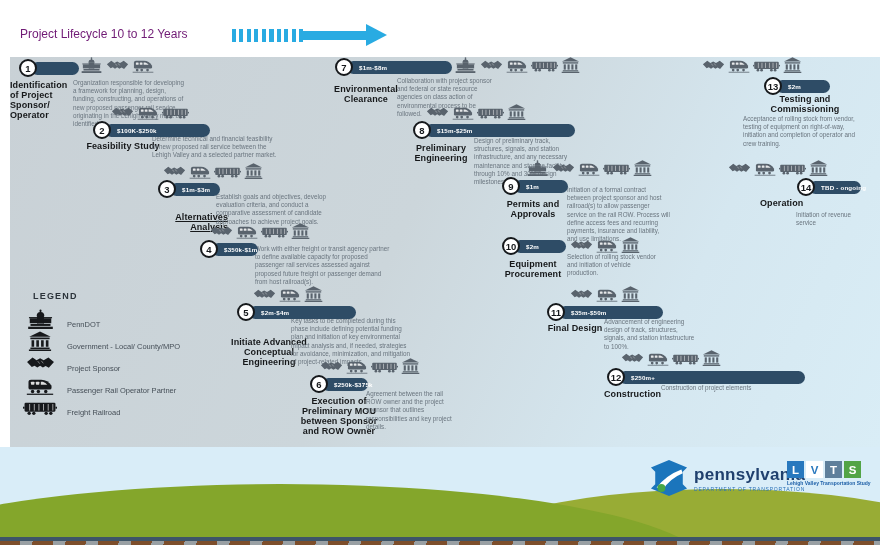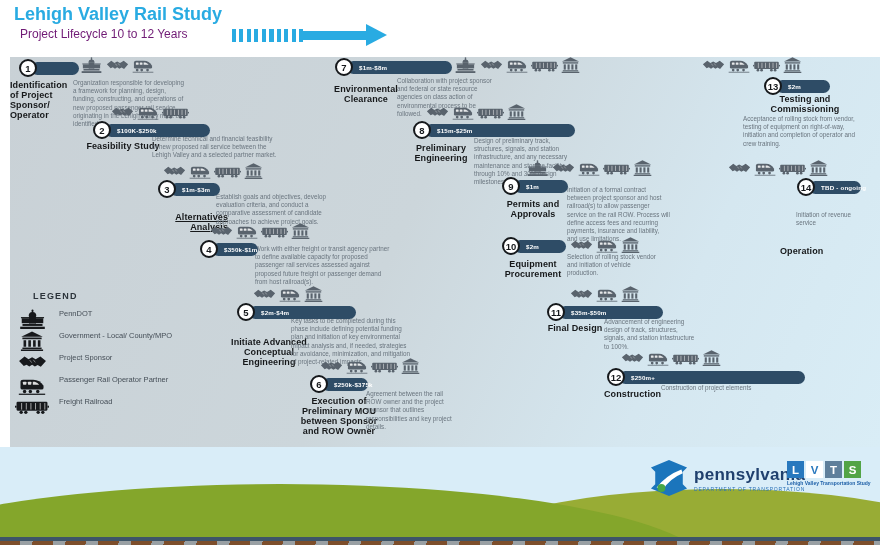--- a/index.html
+++ b/index.html
@@ -27,21 +27,21 @@
        color:#15181b;font-size:9.5px;font-weight:bold;display:flex;align-items:center;justify-content:center;z-index:2}
   .pill{position:absolute;height:13px;border-radius:7px;background:var(--pill);color:#fff;font-size:6.2px;
         font-weight:bold;line-height:13px;padding-left:12px;letter-spacing:.2px;z-index:1;white-space:nowrap}
   .icons{position:absolute;display:flex;align-items:flex-end;gap:3px}
   .icons svg{display:block;fill:#59636d}
   .stitle{position:absolute;font-size:9px;font-weight:bold;color:#16181a;line-height:1.13;letter-spacing:.1px}
   .sdesc{position:absolute;font-size:6.3px;color:#6a757f;line-height:1.3}
 
   
   .legend-title{position:absolute;left:23px;top:234px;font-size:9px;font-weight:bold;letter-spacing:1.2px;color:#2c343b}
-  .lrow{position:absolute;left:4px;display:flex;align-items:flex-start;gap:9px;height:20px}
+  .lrow{position:absolute;left:12px;display:flex;align-items:flex-end;gap:9px;height:20px}
   .lrow .licon{width:36px;display:flex;justify-content:center}
   .lrow svg{display:block;fill:#17191c}
   .lrow .llabel{font-size:7.5px;color:#454e57}
 
   
   .scene{position:absolute;left:0;top:447px;width:880px;height:98px;background:var(--sky);overflow:hidden}
   .hill{position:absolute;border-radius:50%}
   .hill-shade{left:430px;top:42px;width:580px;height:160px;background:var(--hill2)}
   .hill-main{left:-150px;top:37px;width:860px;height:170px;background:var(--hill)}
   .track{position:absolute;left:0;bottom:0;width:880px;height:8px;
@@ -121,21 +121,20 @@
     <symbol id="i-keystone" viewBox="0 0 40 40">
       <path d="M20 1 L39 9 L34.5 13.5 L34.5 26.5 L39 31 L20 39 L1 31 L5.5 26.5 L5.5 13.5 L1 9 Z" fill="#1b75bc"></path>
       <path d="M7 30 Q17 17 33 11 L34.5 15 Q21 20.5 13.5 32.5 Z" fill="#fff"></path>
       <circle cx="12" cy="30.5" r="4.2" fill="#47a647"></circle>
     </symbol>
   </defs>
 </svg>
 
 <div class="stage">
 
-  <div class="title">Lehigh Valley Rail Study</div>
   <div class="subtitle">Project Lifecycle 10 to 12 Years</div>
   <div class="ticks"></div>
   <div class="shaft"></div>
   <div class="head"></div>
 
   <div class="panel" id="panel">
     <div class="legend-title">LEGEND</div>
 
   <div class="num" style="left: 9px; top: 2px;">1</div>
       <div class="pill" style="left: 21px; top: 4.5px; width: 48px;"></div>
@@ -370,21 +369,21 @@
         <svg viewBox="0 0 34 24" width="22" height="16">
           <use href="#i-train"></use>
         </svg>
         <svg viewBox="0 0 44 24" width="27" height="15">
           <use href="#i-freight"></use>
         </svg>
         <svg viewBox="0 0 30 26" width="19" height="16">
           <use href="#i-bank"></use>
         </svg>
       </div>
-      <div class="stitle" style="left: 770px; top: 141px; width: 66px; text-align: left; margin-top: 48px;">Operation</div>
+      <div class="stitle" style="left: 750px; top: 141px; width: 66px; text-align: left;">Operation</div>
       <div class="sdesc" style="left: 786px; top: 154px; width: 64px;">Initiation of revenue service</div>
       <div class="lrow" style="top: 252px;">
         <div class="licon">
           <svg viewBox="0 0 36 26" width="29" height="20">
             <use href="#i-capitol"></use>
           </svg>
         </div>
         <div class="llabel">PennDOT</div>
       </div>
       <div class="lrow" style="top: 274px;">

